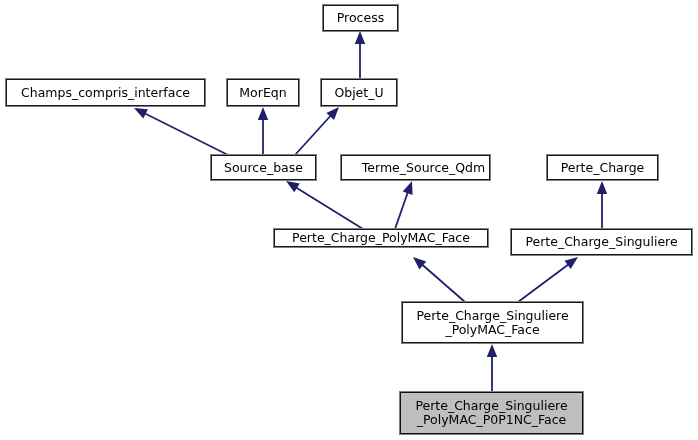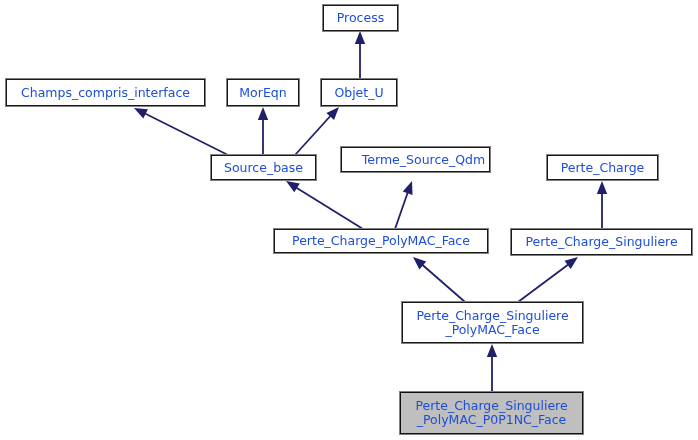--- a/index.html
+++ b/index.html
@@ -28,21 +28,21 @@
   .node {
     position: absolute;
     box-sizing: border-box;
     display: flex;
     align-items: center;
     justify-content: center;
     text-align: center;
     background: #ffffff;
     border: 1px solid #181818;
     outline: 1px solid #808080;
-    color: #1d4ed8;
+    color: #000000;
     font-size: 12.5px;
     line-height: 14px;
     letter-spacing: 0px;
     white-space: pre-line;
     z-index: 2;
   }
   .node.highlight {
     background: #bfbfbf;
     border: 1px solid #101010;
   }
@@ -96,21 +96,21 @@
       <g>
         <path d="M 492,392 L 492,349" stroke="#20206a" stroke-width="1.8" fill="none"></path>
         <polygon points="492,344 497.2,357 486.8,357" fill="#20206a"></polygon>
       </g>
     </svg>
 <div class="node" style="left: 323px; top: 5px; width: 75px; height: 26px;"><span class="node-label">Process</span></div>
     <div class="node" style="left: 6px; top: 79px; width: 199px; height: 27px;"><span class="node-label">Champs_compris_interface</span></div>
     <div class="node" style="left: 227px; top: 79px; width: 72px; height: 27px;"><span class="node-label">MorEqn</span></div>
     <div class="node" style="left: 321px; top: 79px; width: 76px; height: 27px;"><span class="node-label">Objet_U</span></div>
     <div class="node" style="left: 211px; top: 155px; width: 105px; height: 25px;"><span class="node-label">Source_base</span></div>
-    <div class="node" style="left: 341px; top: 147px; width: 149px; height: 25px; padding-left: 16px;"><span class="node-label">Terme_Source_Qdm</span></div>
+    <div class="node" style="left: 341px; top: 155px; width: 149px; height: 25px; padding-left: 16px;"><span class="node-label">Terme_Source_Qdm</span></div>
     <div class="node" style="left: 547px; top: 155px; width: 111px; height: 25px; text-align: right;"><span class="node-label">Perte_Charge</span></div>
-    <div class="node" style="left: 274px; top: 229px; width: 214px; height: 24px;"><span class="node-label">Perte_Charge_PolyMAC_Face</span></div>
+    <div class="node" style="left: 274px; top: 229px; width: 214px; height: 18px;"><span class="node-label">Perte_Charge_PolyMAC_Face</span></div>
     <div class="node" style="left: 511px; top: 229px; width: 181px; height: 26px;"><span class="node-label">Perte_Charge_Singuliere</span></div>
     <div class="node" style="left: 402px; top: 302px; width: 181px; height: 41px;"><span class="node-label">Perte_Charge_Singuliere
 _PolyMAC_Face</span></div>
     <div class="node highlight" style="left: 400px; top: 392px; width: 183px; height: 42px;"><span class="node-label">Perte_Charge_Singuliere
 _PolyMAC_P0P1NC_Face</span></div>
   </div>
 
 </body></html>

